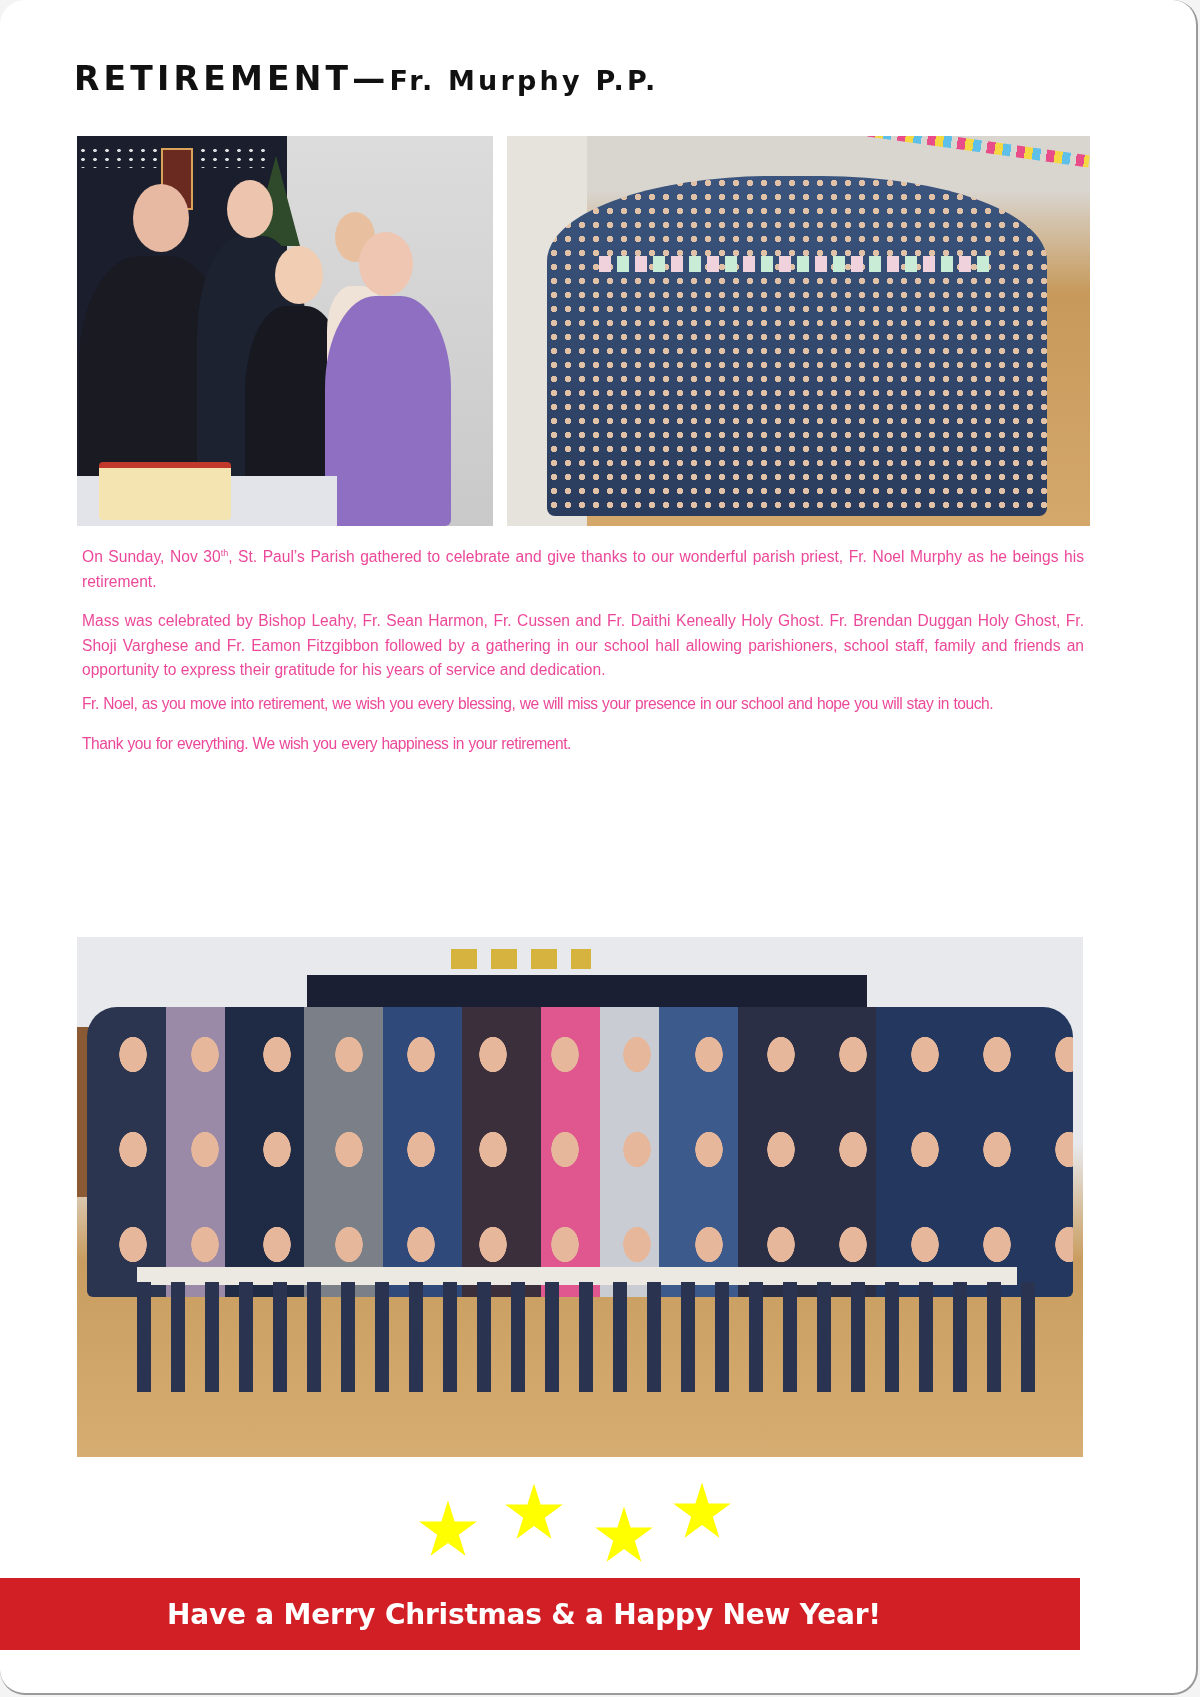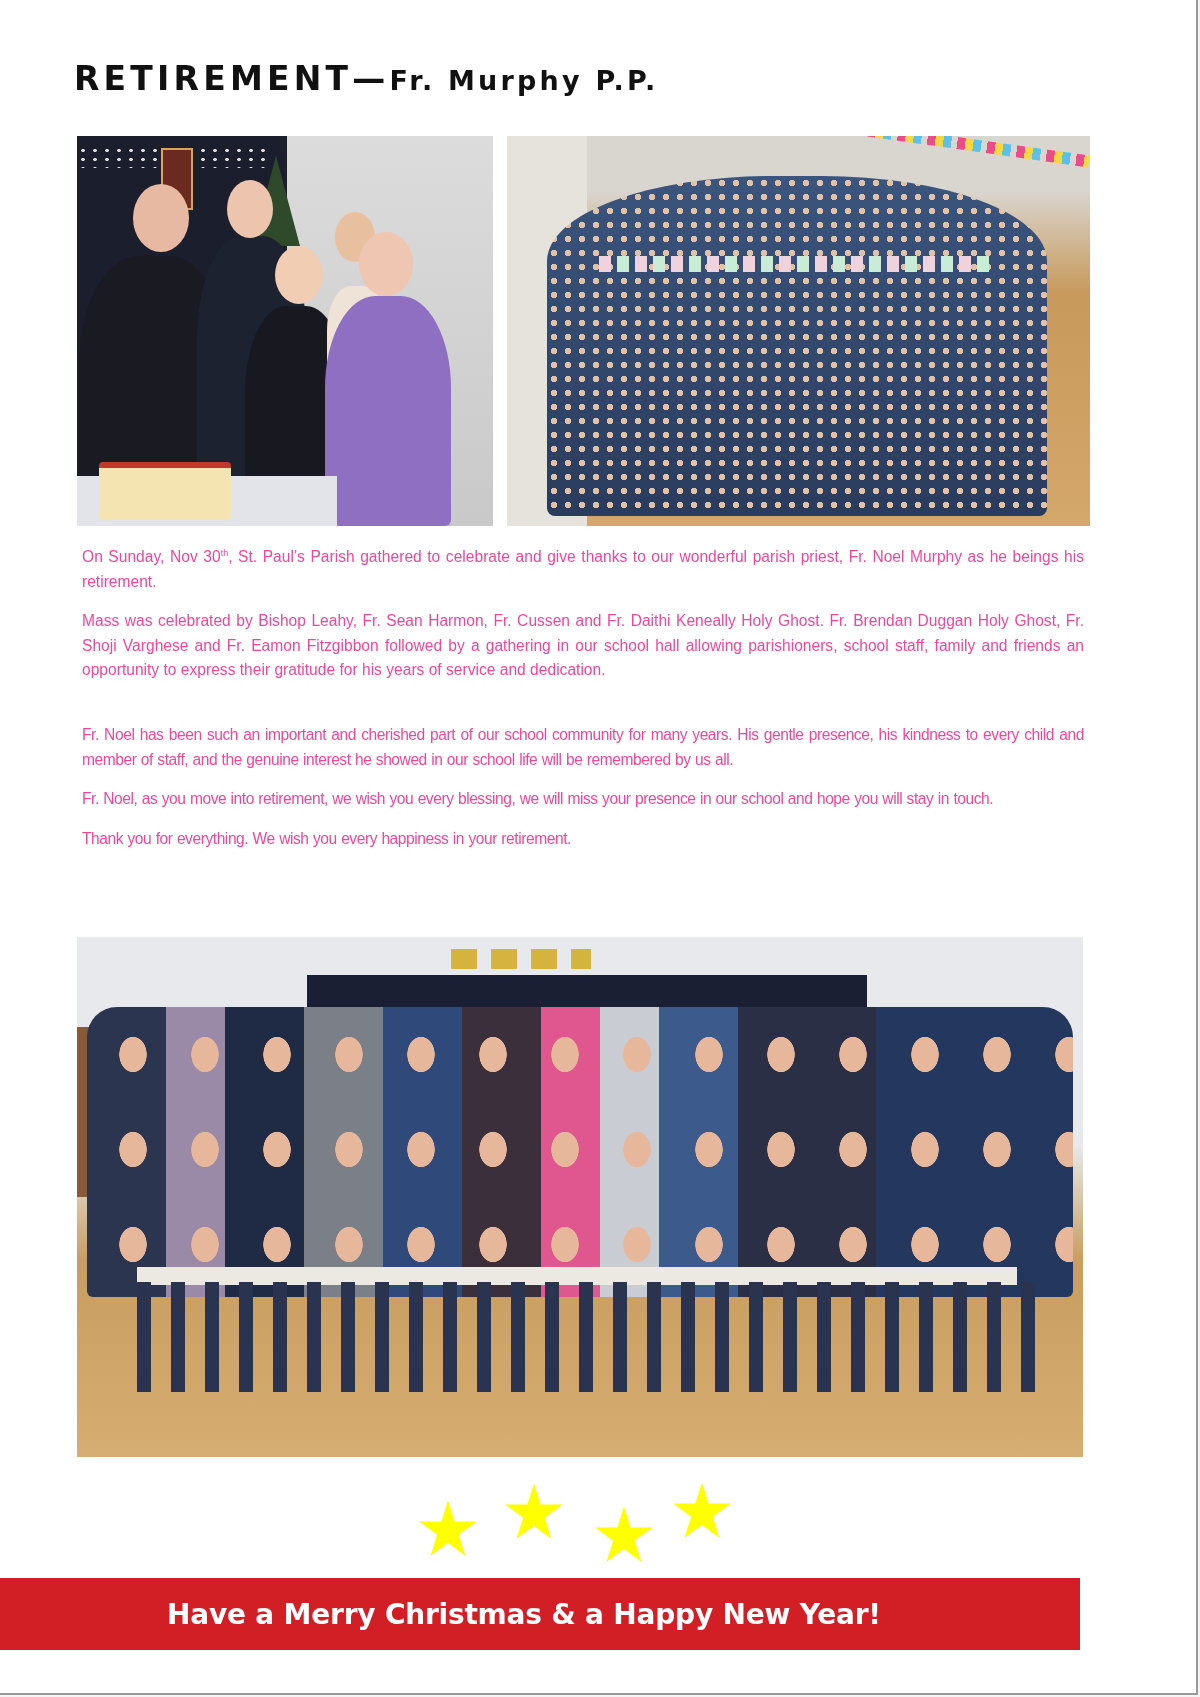--- a/index.html
+++ b/index.html
@@ -9,20 +9,21 @@
       font-family: "Liberation Sans", sans-serif;
       overflow: hidden;
       position: relative;
     }
     .page {
       position: absolute; left: 0; top: 0;
       width: 1196px; height: 1693px;
       background: #ffffff;
       border-right: 2px solid #9a9a9a;
       border-bottom: 2px solid #9a9a9a;
+      border-radius: 25px;
     }
     .title {
       position: absolute; left: 74px; top: 62px;
       margin: 0;
       font-family: "DejaVu Sans", sans-serif;
       font-weight: bold;
       color: #111;
       white-space: nowrap;
       line-height: 1;
     }
@@ -61,21 +62,21 @@
     #photo-hall .wall-left { position:absolute; left:0; top:0; width:80px; height:390px; background:#e6e2dc; }
 
     .body-text {
       position: absolute; left: 82px; top: 545px; width: 1002px;
       font-family: "Liberation Sans", sans-serif;
       font-size: 15.6px; line-height: 24.6px;
       color: #ec4899;
       text-align: justify;
     }
     .body-text p { margin: 0 0 15px 0; }
-    .body-text p.gap-after { margin-bottom: 40px; }
+    .body-text p.gap-after { margin-bottom: 9px; }
     .body-text p.condensed { letter-spacing: -0.45px; word-spacing: 0.5px; }
     .body-text sup { font-size: 9px; line-height: 0; }
 
     
     #photo-staff { left: 77px; top: 937px; width: 1006px; height: 520px;
       background: linear-gradient(#e7e9ec 0, #e7e9ec 40%, #c99d60 62%, #d6ad72 100%); }
     #photo-staff .board { position:absolute; left:230px; top:38px; width:560px; height:120px; background:#1a1f33; }
     #photo-staff .cards { position:absolute; left:374px; top:12px; width:140px; height:20px;
       background: repeating-linear-gradient(90deg, #d6b23f 0 26px, transparent 26px 40px); }
     #photo-staff .people { position:absolute; left:10px; top:70px; width:986px; height:290px;
@@ -137,21 +138,20 @@
   <div class="photo" id="photo-hall" title="Pupils in school hall holding letters spelling HAPPY RETIREMENT FR MURPHY">
     <div class="wall-left"></div>
     <div class="flags"></div>
     <div class="crowd"></div>
     <div class="banner" title="HAPPY RETIREMENT FR MURPHY"></div>
   </div>
 
   <div class="body-text">
     <p><span>On Sunday, Nov 30</span><sup>th</sup><span>, St. Paul’s Parish gathered to celebrate and give thanks to our wonderful parish priest, Fr. Noel Murphy  as he beings his retirement.</span></p>
     <p class="gap-after">Mass was celebrated by Bishop Leahy, Fr. Sean Harmon, Fr. Cussen and Fr. Daithi Keneally Holy Ghost. Fr. Brendan Duggan Holy Ghost, Fr. Shoji Varghese  and Fr. Eamon Fitzgibbon followed by a gathering in our school hall allowing parishioners, school staff, family and friends an opportunity to express their gratitude for his years of service and dedication.</p>
-    <p class="condensed">Fr. Noel has been such an important and cherished part of our school community for many years. His gentle presence, his kindness to every child and member of staff, and the genuine interest he showed in our school life will be remembered by us all.</p>
     <p class="condensed">Fr. Noel, as you move into retirement, we wish you every blessing, we will miss your presence in our school and hope you will stay in touch.</p>
     <p class="condensed">Thank you for everything.   We wish you every happiness in your retirement.</p>
   </div>
 
   <div class="photo" id="photo-staff" title="School staff group photo in the hall">
     <div class="board"></div>
     <div class="cards"></div>
     <div class="door">
         <div class="yellow"></div>
       </div>

